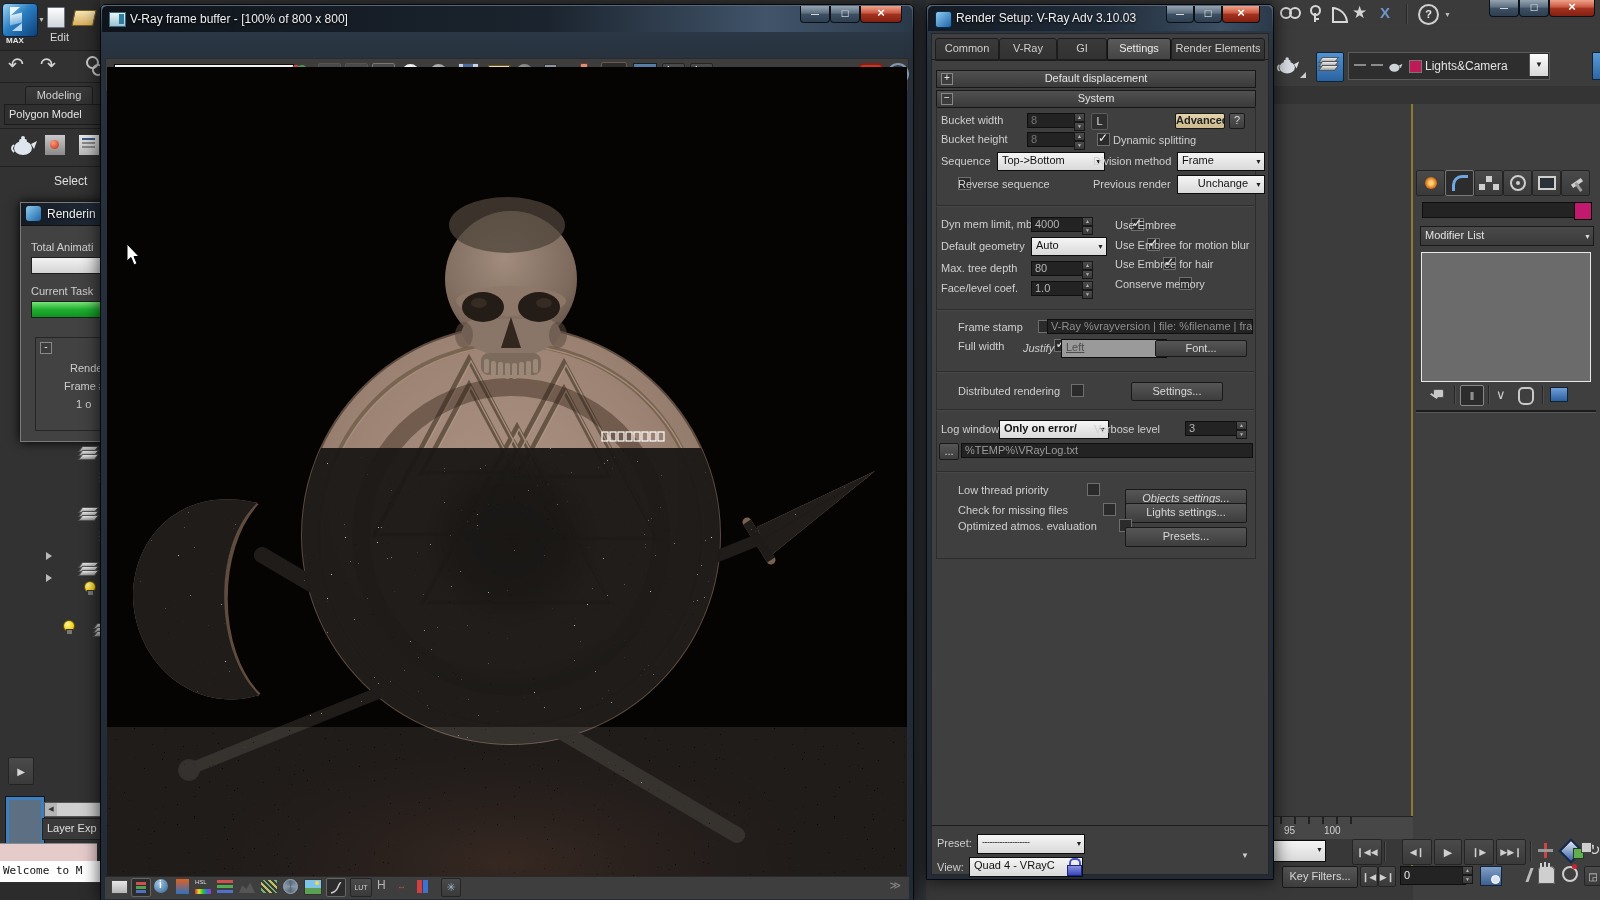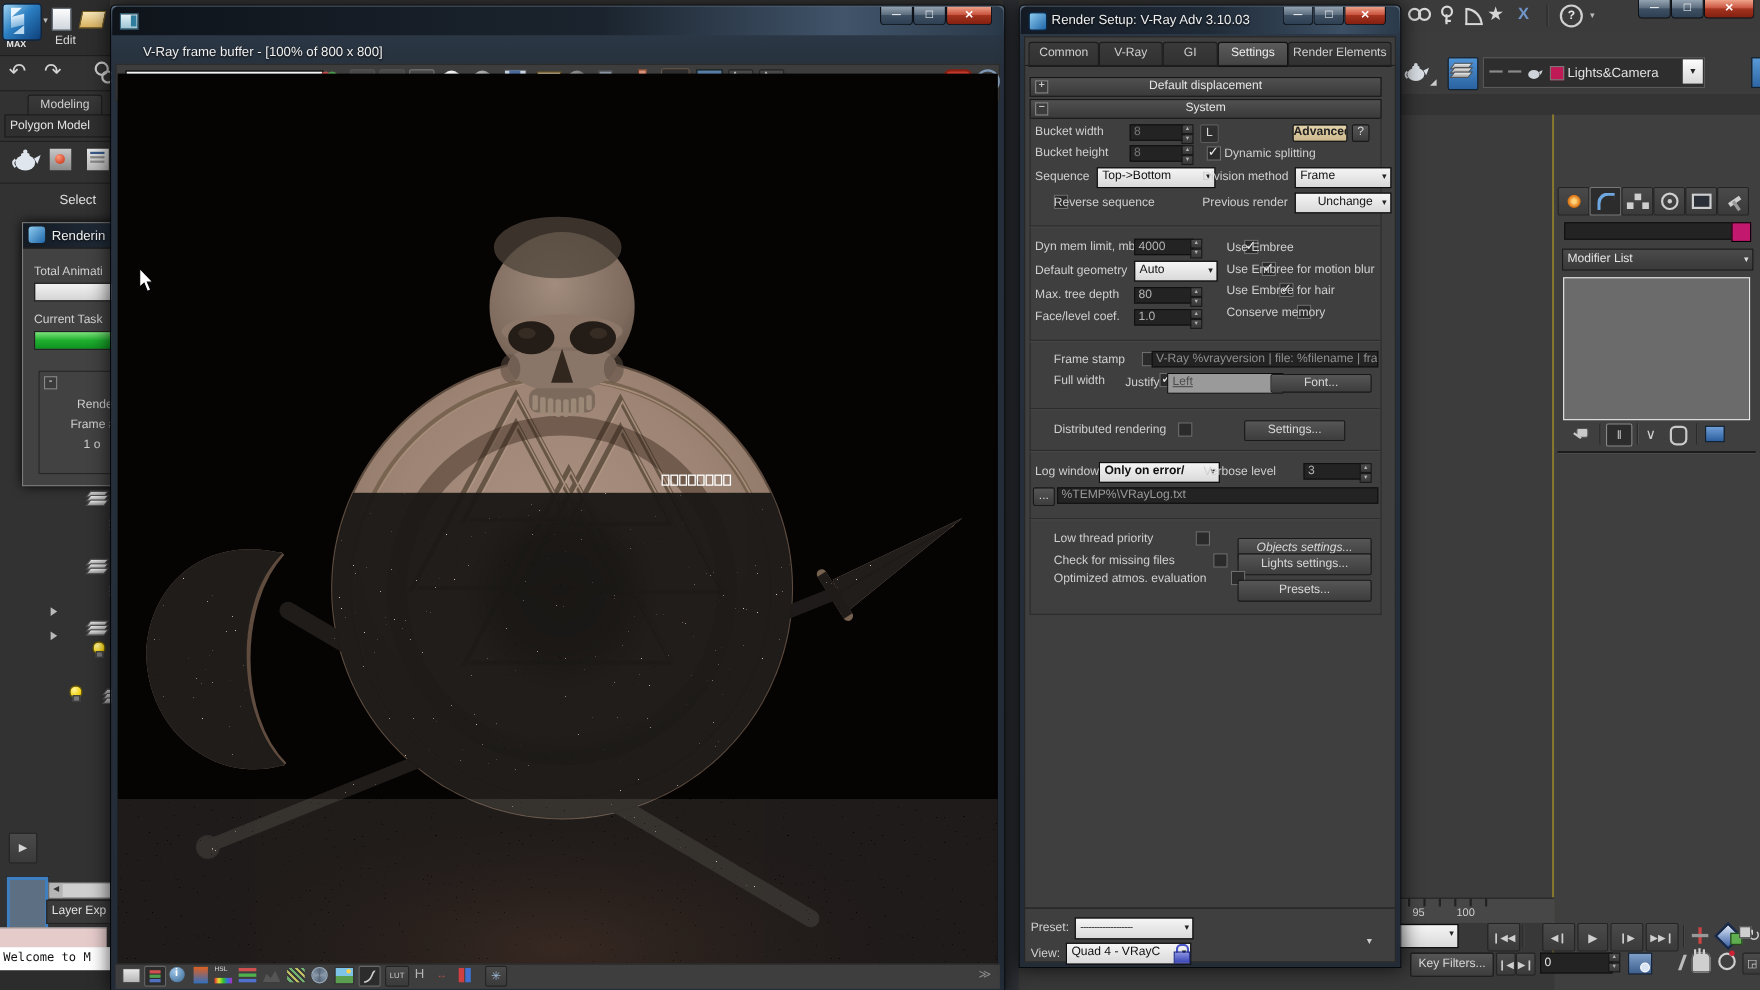--- a/index.html
+++ b/index.html
@@ -335,21 +335,21 @@
   <div class="abs tbtn" style="left:1584px;top:866px;width:16px;height:18px;">
       <span class="mini" style="font-size:10px;">◲</span>
     </div>
 
   <div class="abs winframe" style="left:100px;top:4px;width:812px;height:896px;z-index:5;">
 
     <div class="abs tbar-v" style="left:1px;top:1px;right:1px;height:26px;border-radius:5px 5px 0 0;">
       <div class="abs" style="left:7px;top:6px;width:15px;height:13px;background:linear-gradient(#e8f4f8,#9cc4d4);border:1px solid #3a6a80;">
         <span style="position:absolute;right:1px;top:1px;width:5px;height:10px;background:#2e7d9e;"></span>
       </div>
-      <span class="abs ttl" style="left:28px;top:6px;margin-top:28px;">V-Ray frame buffer - [100% of 800 x 800]</span>
+      <span class="abs ttl" style="left:28px;top:6px;">V-Ray frame buffer - [100% of 800 x 800]</span>
       <div class="wb wmin" style="right:82px;width:28px;position:absolute;"></div>
       <div class="wb wmax" style="right:52px;width:28px;position:absolute;"></div>
       <div class="wb close wclo" style="right:10px;width:40px;position:absolute;"></div>
     </div>
 
     <div class="abs" style="left:4px;top:28px;right:4px;height:32px;background:#3d3d3d;border:1px solid #2b2b2b;margin-top:25px;">
       <div class="abs ddl" style="left:8px;top:5px;width:158px;height:20px;line-height:19px;font-size:12px;"><span>RGB color</span></div>
       <div class="abs" style="left:183px;top:5px;width:22px;height:20px;">
         <span class="circ" style="width:10px;height:10px;background:#e05050cc;position:absolute;left:2px;top:1px;"></span>
         <span class="circ" style="width:10px;height:10px;background:#50b050cc;position:absolute;left:8px;top:1px;"></span>
@@ -703,21 +703,21 @@
 
     <div class="abs" style="left:9px;top:304px;width:318px;height:1px;background:#2c2c2c;"></div>
     <div class="abs" style="left:9px;top:305px;width:318px;height:1px;background:#555;opacity:.4;"></div>
 
     
     <span class="abs cb" style="left:15px;top:315px;"></span>
     <span class="abs lbl" style="left:31px;top:316px;">Frame stamp</span>
     <div class="abs fld" style="left:120px;top:314px;width:198px;color:#8e8e8e;"><span>V-Ray %vrayversion | file: %filename | frame</span></div>
     <span class="abs cb on" style="left:15px;top:334px;"></span>
     <span class="abs lbl" style="left:31px;top:335px;">Full width</span>
-    <span class="abs lbl" style="left:96px;top:337px;">Justify</span>
+    <span class="abs lbl" style="left:96px;top:337px;font-style:italic;">Justify</span>
     <div class="abs ddl dis2" style="left:134px;top:334px;width:84px;height:17px;"><span>Left</span></div>
     <div class="abs b3" style="left:228px;top:335px;width:90px;height:15px;line-height:14px;"><span>Font...</span></div>
 
     <div class="abs" style="left:9px;top:366px;width:318px;height:1px;background:#2c2c2c;"></div>
     <div class="abs" style="left:9px;top:367px;width:318px;height:1px;background:#555;opacity:.4;"></div>
 
     
     <span class="abs cb" style="left:15px;top:379px;"></span>
     <span class="abs lbl" style="left:31px;top:380px;">Distributed rendering</span>
     <div class="abs b3" style="left:204px;top:377px;width:90px;height:17px;line-height:16px;"><span>Settings...</span></div>

